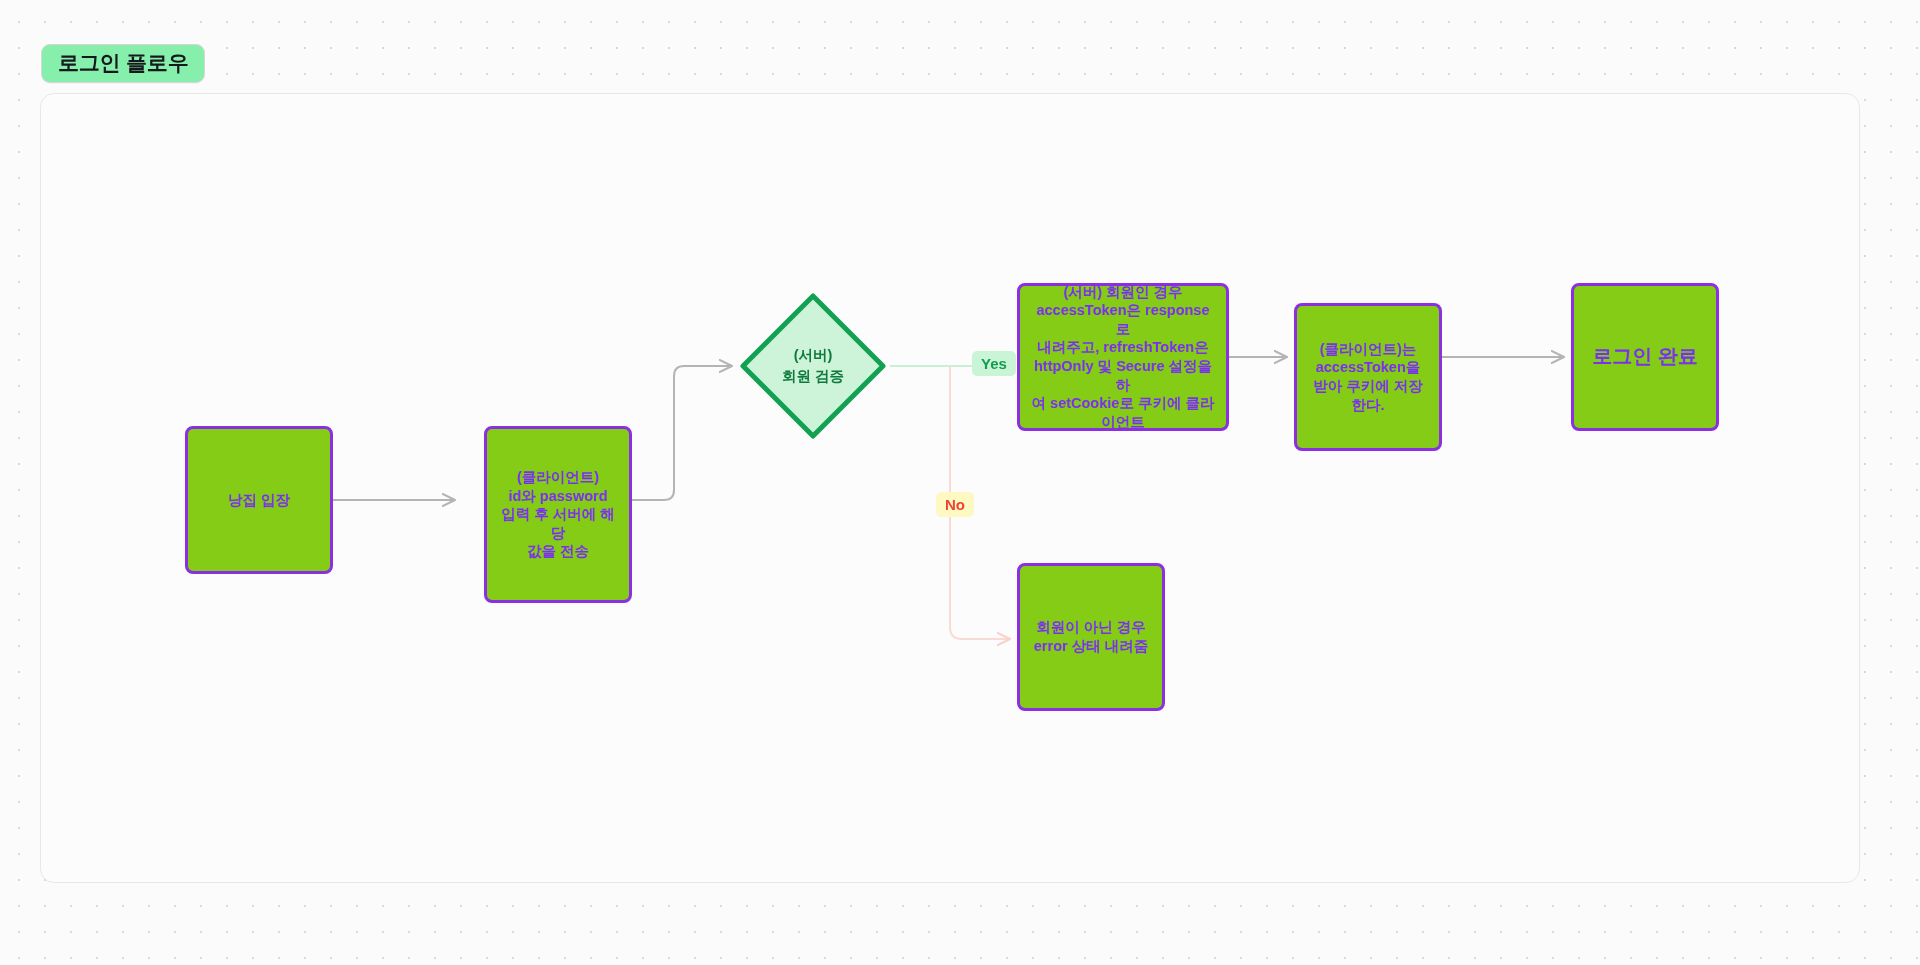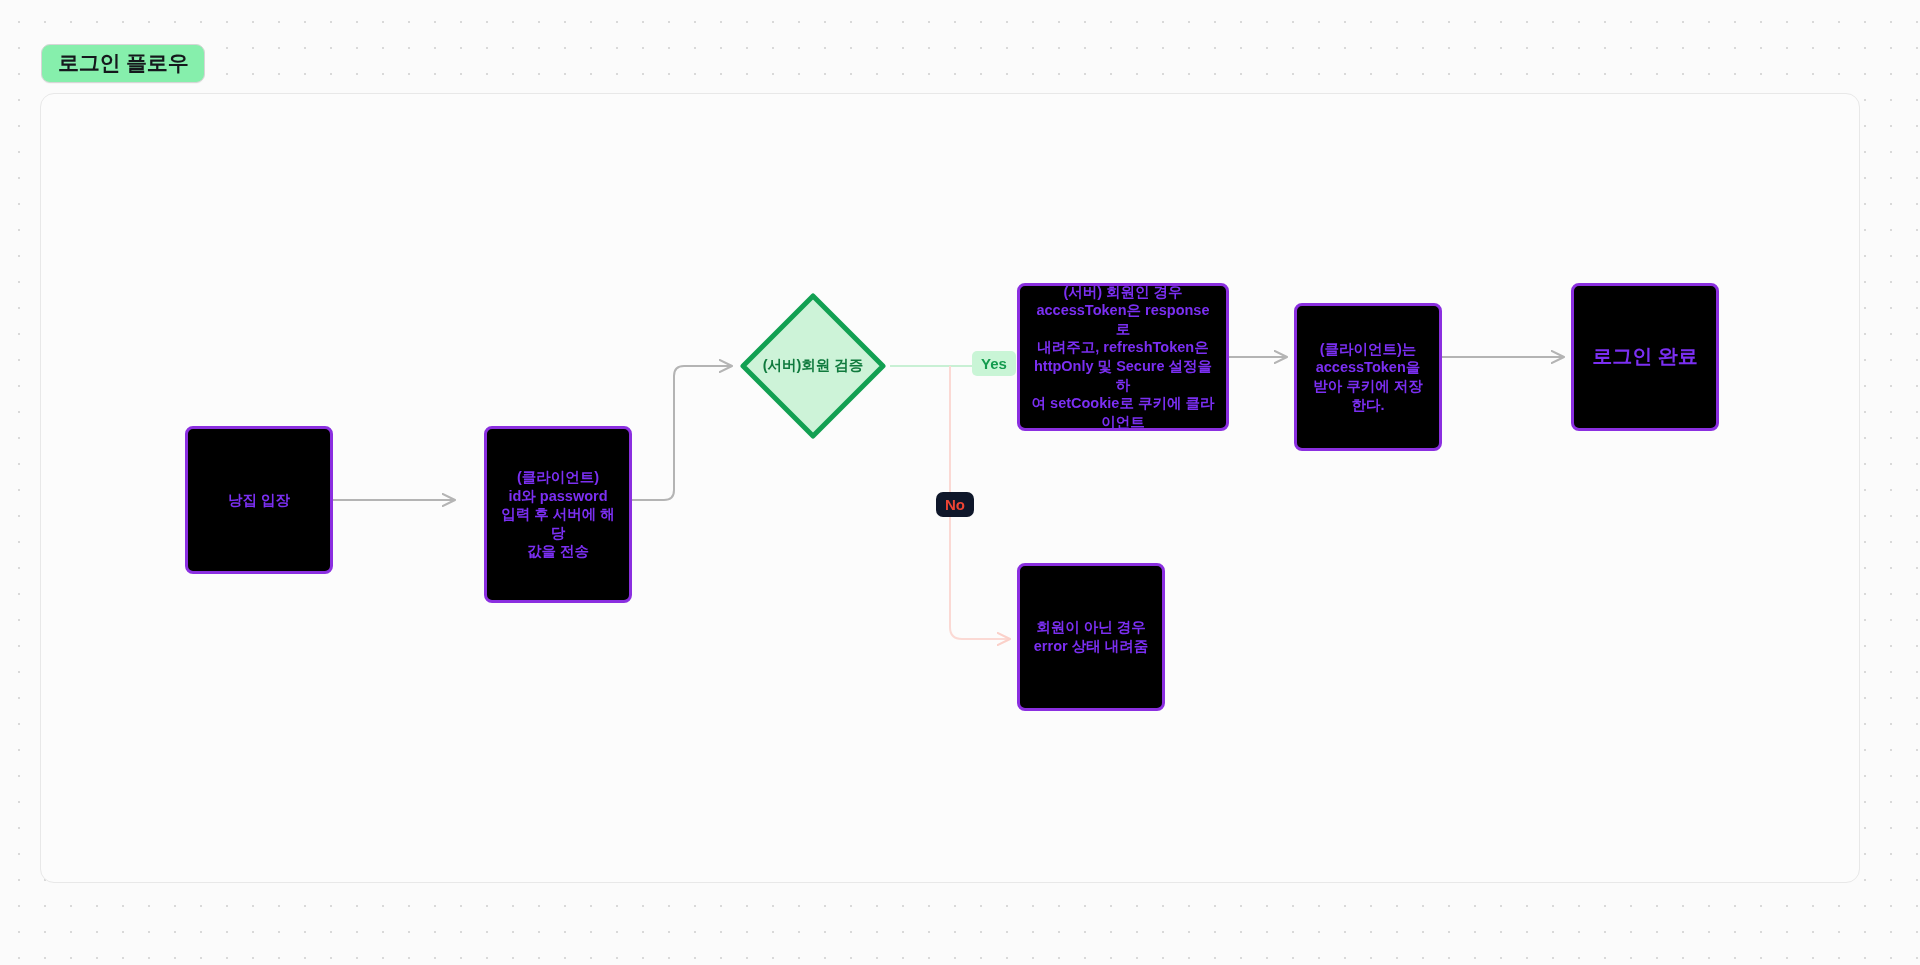--- a/index.html
+++ b/index.html
@@ -62,21 +62,21 @@
   .node {
     position: absolute;
     box-sizing: border-box;
     display: flex;
     align-items: center;
     justify-content: center;
     text-align: center;
     border-radius: 8px;
   }
   .node-box {
-    background: #000000;
+    background: #84cc16;
     border: 3px solid #8b2fe0;
     color: #7b2ff2;
     font-weight: 700;
     line-height: 1.28;
     padding: 6px 10px;
   }
   .node-label {
     display: block;
     width: 100%;
   }
@@ -103,21 +103,21 @@
   #node-decision .diamond-shape {
     position: absolute;
     left: 0; top: 0;
     width: 100%; height: 100%;
   }
   #node-decision .diamond-text {
     position: absolute;
     left: 0; top: 0;
     width: 100%; height: 100%;
     display: flex;
-    flex-direction: row;
+    flex-direction: column;
     align-items: center;
     justify-content: center;
     color: #0f7a3d;
     font-size: 14.5px;
     font-weight: 700;
     line-height: 1.45;
   }
 
   
   .edge-label {
@@ -136,22 +136,21 @@
     left: 932px;
     top: 351px;
     color: #139b4e;
     background: #c9f5d6;
     margin-left: 40px;
   }
   #edge-label-no {
     left: 936px;
     top: 492px;
     color: #ef4434;
-    background: #0f172a;
-    border-radius: 7px;
+    background: #fef9c3;
   }
 </style>
 </head>
 <body>
 
 <div id="diagram-title">로그인 플로우</div>
 
 <div id="canvas-panel"></div>
 
 <svg id="edge-layer" viewBox="0 0 1920 965" xmlns="http://www.w3.org/2000/svg">

